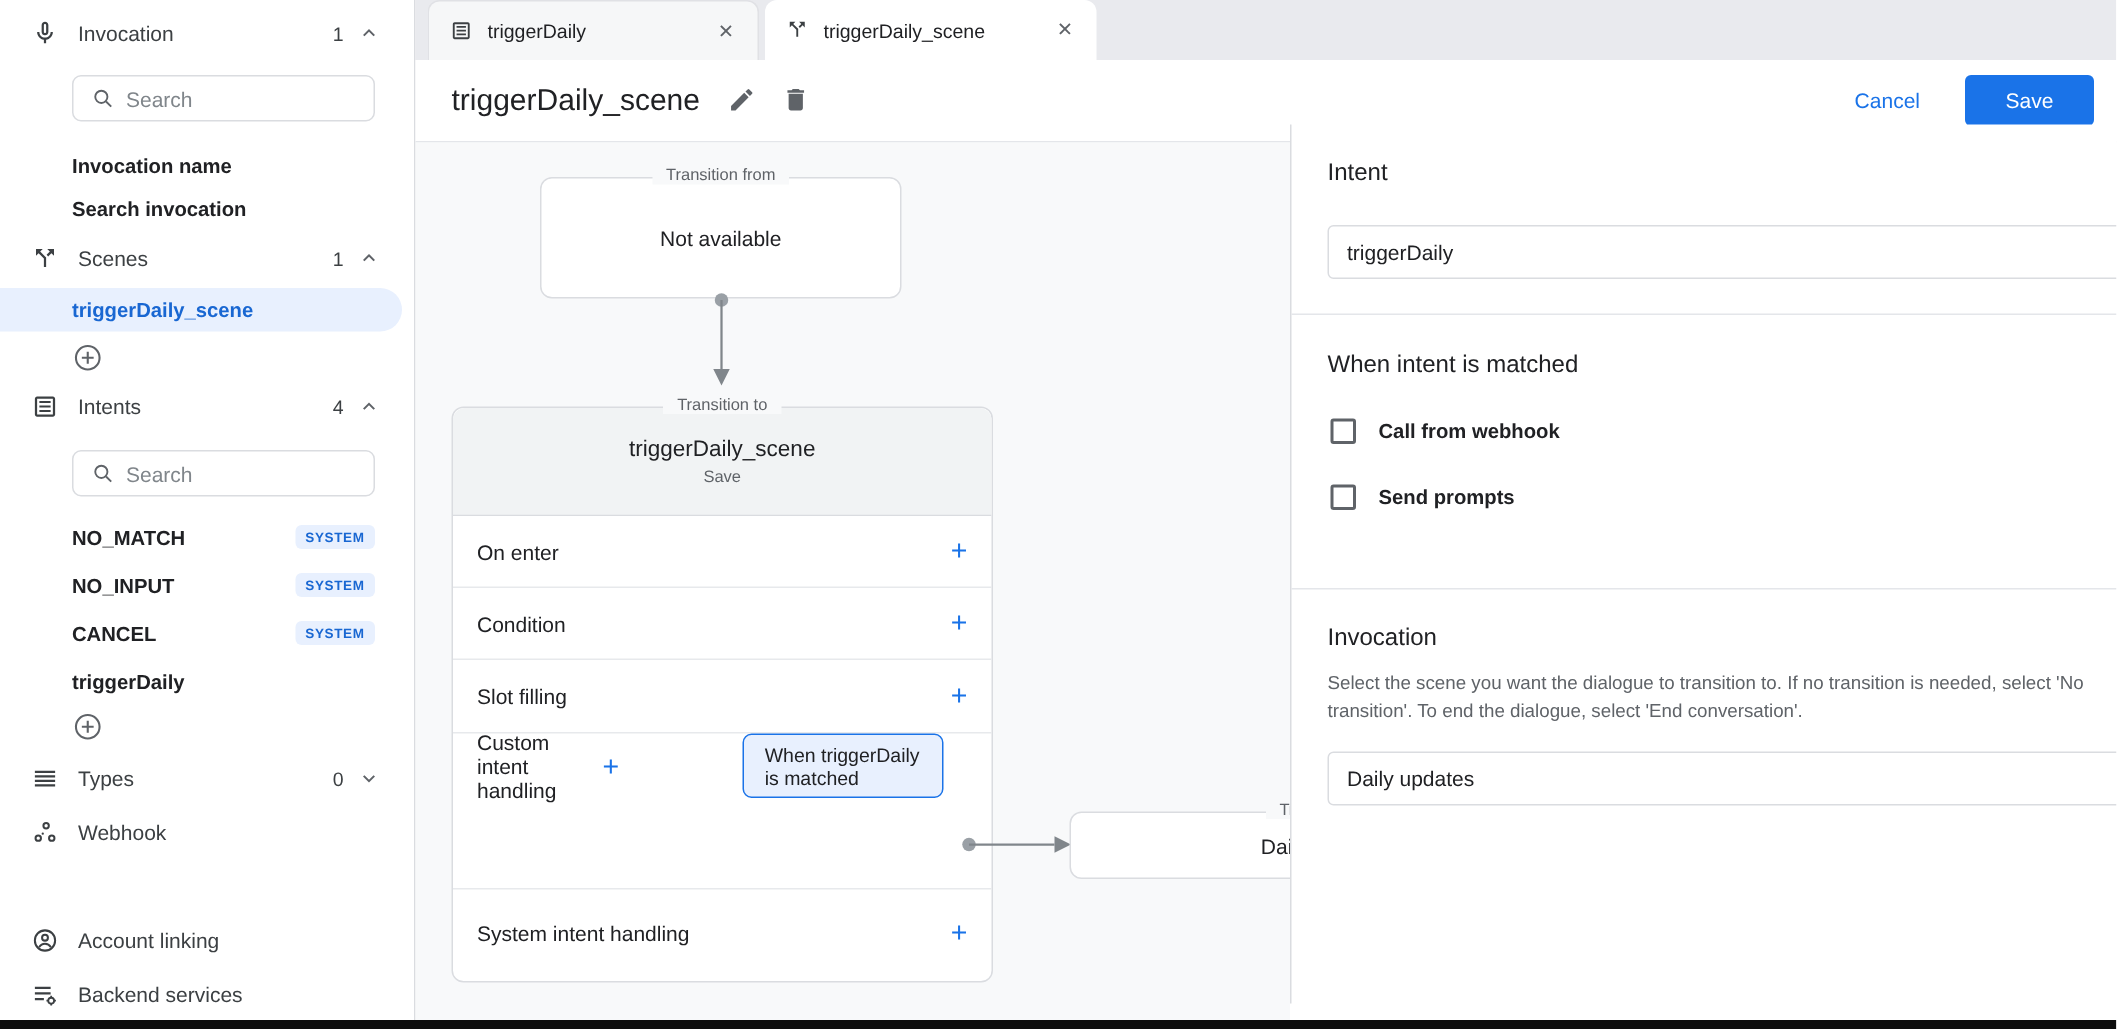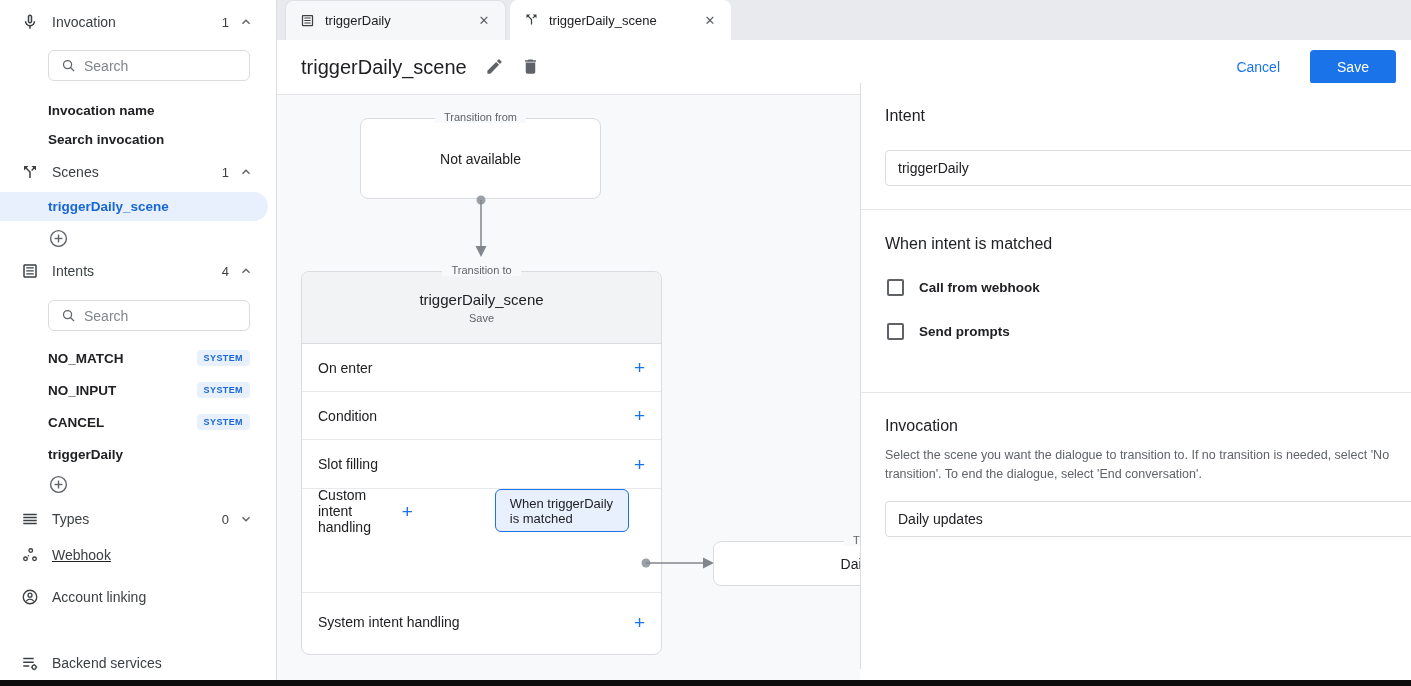--- a/index.html
+++ b/index.html
@@ -201,34 +201,34 @@
       <span class="sb-label">Types</span>
       <span class="sb-spacer"></span>
       <span class="sb-count">0</span>
       <span class="chev">
           <svg width="14" height="14" viewBox="0 0 24 24" fill="none" stroke="currentColor" stroke-width="2.4">
             <polyline points="6,9 12,15 18,9"></polyline>
           </svg>
         </span>
     </div>
 
-    <div class="sb-row" style="top:543px;height:24px;text-decoration:underline;">
+    <div class="sb-row" style="top:543px;height:24px;">
       <span class="sb-icon">
         <svg width="18" height="18" viewBox="0 0 24 24" fill="none" stroke="currentColor" stroke-width="1.8">
             <circle cx="13" cy="6" r="2.4"></circle>
             <circle cx="6" cy="17" r="2.4"></circle>
             <circle cx="18" cy="17" r="2.4"></circle>
             <circle cx="10" cy="13" r="1" fill="currentColor" stroke="none"></circle>
           </svg>
       </span>
       <span class="sb-label">Webhook</span>
     </div>
 
 
-    <div class="sb-row" style="top:585px;height:24px;">
+    <div class="sb-row" style="top:615px;height:24px;">
       <span class="sb-icon">
         <svg width="18" height="18" viewBox="0 0 24 24" fill="none" stroke="currentColor" stroke-width="1.8">
             <circle cx="12" cy="12" r="9"></circle>
             <circle cx="12" cy="9.5" r="2.6"></circle>
             <path d="M6.7 18c1.3-2.1 3.2-3.2 5.3-3.2s4 1.1 5.3 3.2"></path>
           </svg>
       </span>
       <span class="sb-label">Account linking</span>
     </div>
 

